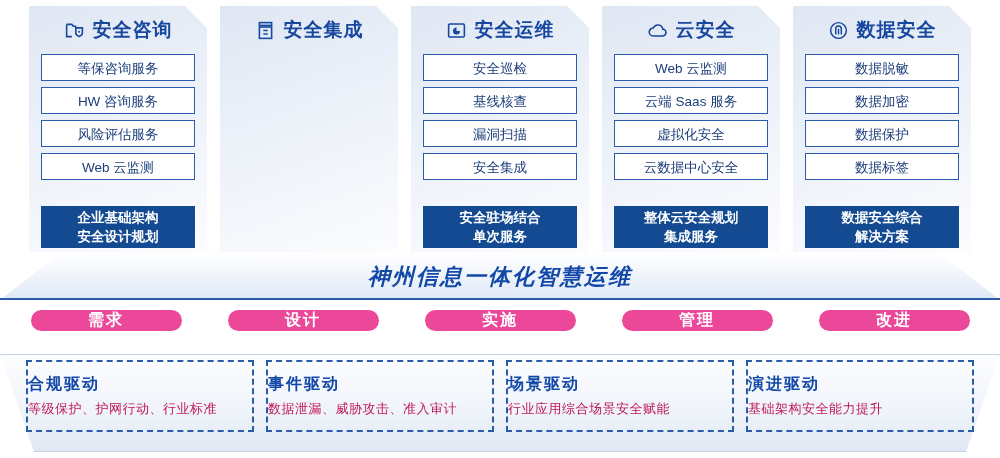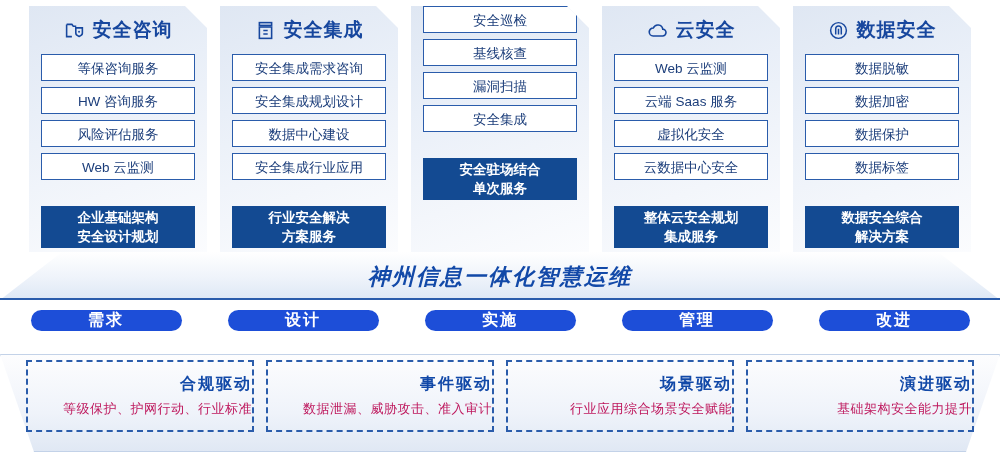--- a/index.html
+++ b/index.html
@@ -131,21 +131,21 @@
     top: 310px;
     width: 1000px;
     display: flex;
     justify-content: center;
     gap: 46px;
   }
   .pill {
     width: 151px;
     height: 21px;
     border-radius: 17px;
-    background: #1d4ed8;
+    background: #ec4899;
     color: #ffffff;
     font-size: 16px;
     font-weight: bold;
     letter-spacing: 2px;
     display: flex;
     align-items: center;
     justify-content: center;
   }
 
   
@@ -170,21 +170,21 @@
     justify-content: center;
     gap: 12px;
   }
   .driver {
     width: 228px;
     height: 72px;
     border: 2px dashed #2a5cab;
     box-sizing: border-box;
     display: flex;
     flex-direction: column;
-    align-items: flex-end;
+    align-items: flex-start;
     justify-content: center;
     gap: 5px;
     background: transparent;
   }
   .driver-title {
     color: #1249a8;
     font-size: 16px;
     font-weight: bold;
     letter-spacing: 2px;
   }
@@ -231,33 +231,32 @@
         <span class="ico">
           <svg width="21" height="21" viewBox="0 0 24 24" fill="none" stroke="#17479e" stroke-width="1.8">
             <rect x="5" y="3" width="14" height="3.2"></rect>
             <rect x="5" y="8" width="14" height="13"></rect>
             <line x1="9.5" y1="12" x2="14.5" y2="12"></line>
             <line x1="9.5" y1="16" x2="14.5" y2="16"></line>
           </svg>
         </span>
         <span>安全集成</span>
       </div>
-      <div class="items">
-        <div class="item">安全集成需求咨询</div>
-        <div class="item">安全集成规划设计</div>
-        <div class="item">数据中心建设</div>
-        <div class="item">安全集成行业应用</div>
-        <div class="item-solid">
-          <span>行业安全解决</span>
-          <span>方案服务</span>
-        </div>
-      </div>
-    </div>
-
-    <div class="column">
+    </div>
+
+    <div class="column">
+      <div class="col-head">
+        <span class="ico">
+          <svg width="21" height="21" viewBox="0 0 24 24" fill="none" stroke="#17479e" stroke-width="1.8">
+            <rect x="3" y="4.5" width="18" height="15" rx="1.5"></rect>
+            <path d="M12 8.5a4 4 0 1 0 4 4h-4z" fill="#17479e" stroke="none"></path>
+          </svg>
+        </span>
+        <span>安全运维</span>
+      </div>
       <div class="items">
         <div class="item">安全巡检</div>
         <div class="item">基线核查</div>
         <div class="item">漏洞扫描</div>
         <div class="item">安全集成</div>
         <div class="item-solid">
           <span>安全驻场结合</span>
           <span>单次服务</span>
         </div>
       </div>

